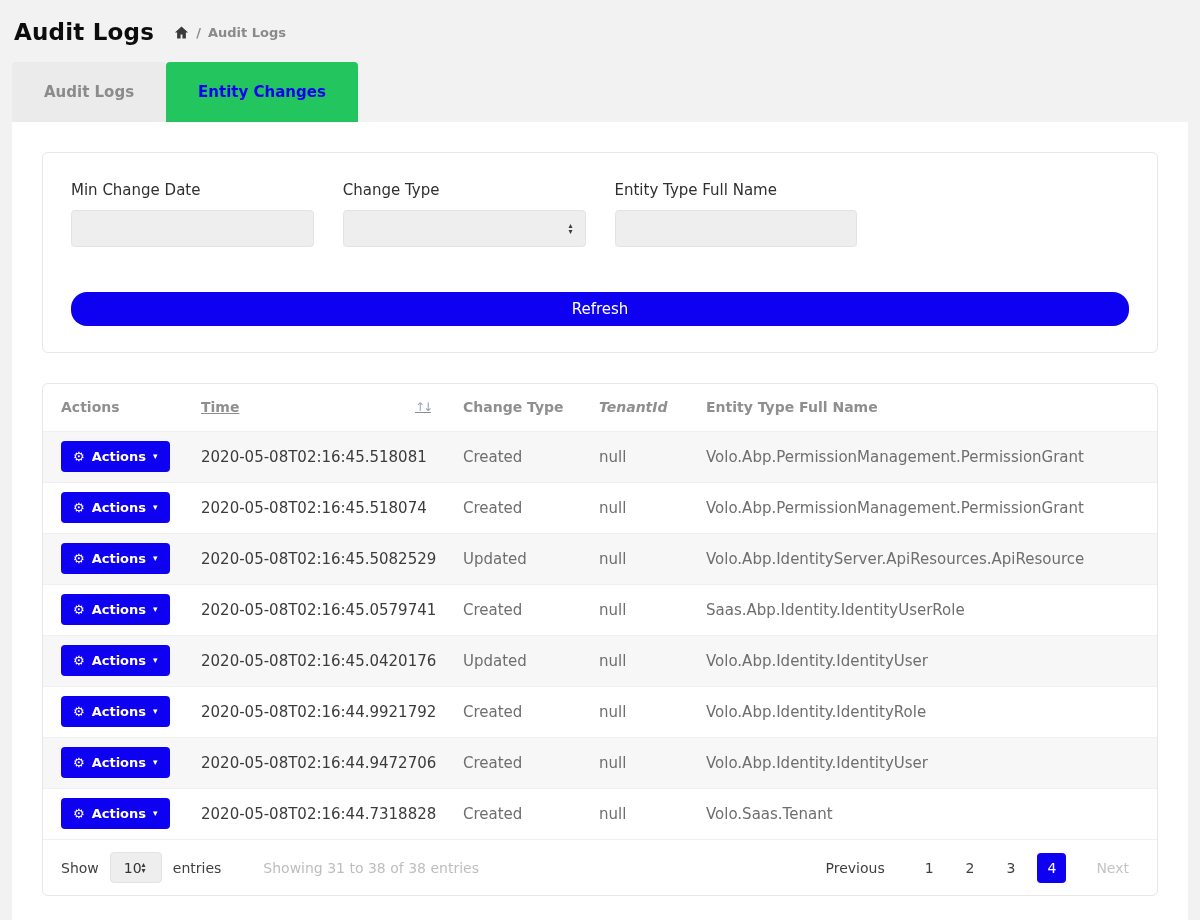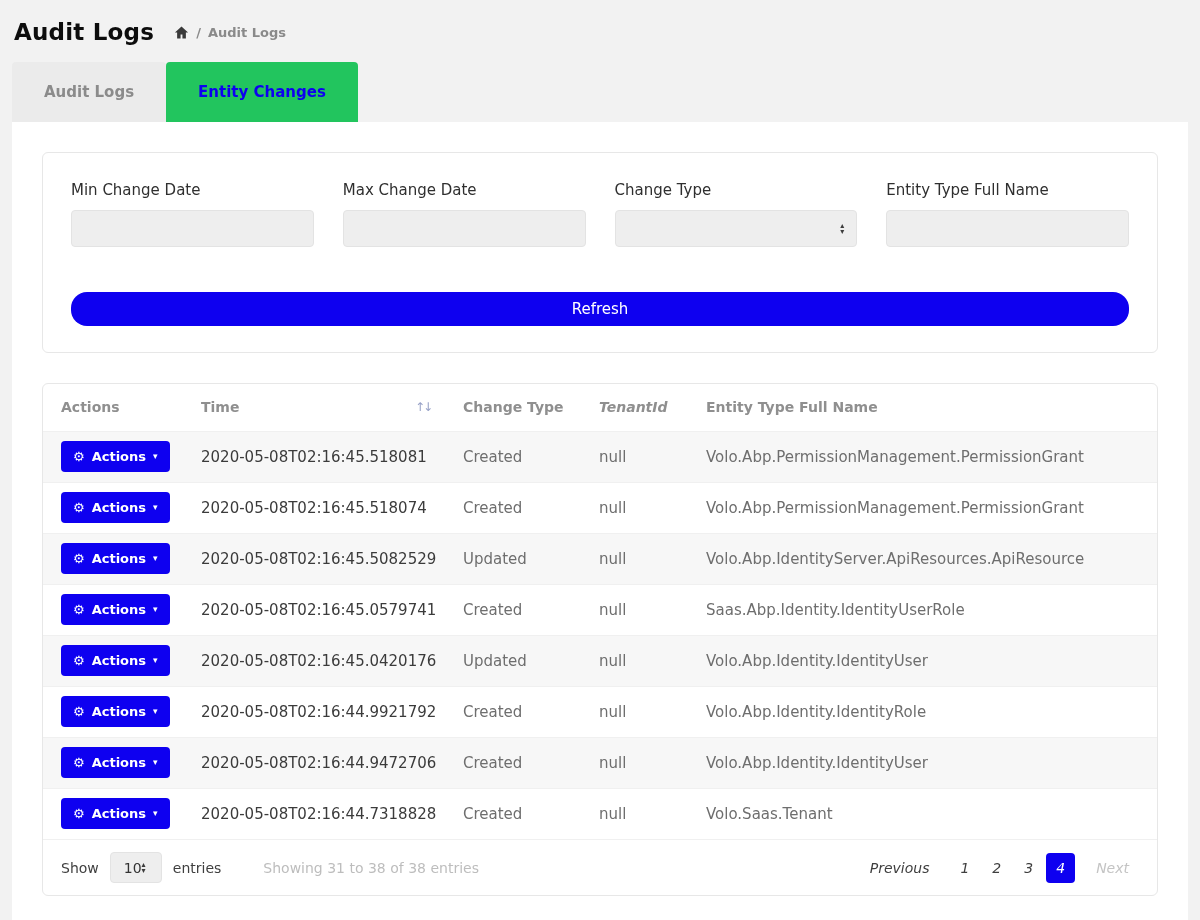--- a/index.html
+++ b/index.html
@@ -78,21 +78,21 @@
   .table-card { overflow: hidden; }
   table { width: 100%; border-collapse: collapse; table-layout: fixed; }
   th {
     text-align: left; font-size: 14px; font-weight: 700; color: #8f8f8f;
     padding: 0 10px; height: 47px; vertical-align: middle;
   }
   th.col-actions { width: 148px; padding-left: 18px; }
   th.col-time   { width: 262px; }
   th.col-change { width: 136px; }
   th.col-tenant { width: 107px; font-style: italic; }
-  .th-flex { display: flex; align-items: center; justify-content: space-between; padding-right: 12px; }
+  .th-flex { display: flex; align-items: center; justify-content: space-between; padding-right: 12px; text-decoration: underline; }
   .sort-icon {
     color: #96a0c6; font-size: 12px; font-weight: 400;
     letter-spacing: -2px; cursor: pointer;
   }
   td {
     font-size: 15px; color: #6e6e6e; padding: 0 10px; height: 51px;
     vertical-align: middle; border-top: 1px solid #f0f0f0;
     overflow: hidden; white-space: nowrap; text-overflow: ellipsis;
   }
   td.col-actions { padding-left: 18px; }
@@ -110,21 +110,21 @@
 
   
   .table-footer {
     display: flex; align-items: center;
     padding: 12px 18px; border-top: 1px solid #f0f0f0;
     font-size: 14px; color: #3f3f3f;
   }
   .page-size { display: flex; align-items: center; gap: 11px; }
   .select.small { width: 52px; height: 31px; padding: 0 24px 0 13px; }
   .showing { color: #bdbdbd; margin-left: 42px; }
-  .pagination { margin-left: auto; display: flex; align-items: flex-end; gap: 3px; font-style: italic; }
+  .pagination { margin-left: auto; display: flex; align-items: flex-end; gap: 12px; }
   .page-link { padding: 7px 10px; cursor: pointer; color: #3f3f3f; }
   .page-link.prev { margin-right: 8px; }
   .page-link.active {
     background: var(--primary, #0e00f0); color: #fff;
     border-radius: 4px; min-width: 10px; text-align: center;
   }
   .page-link.next { color: #c4c4c4; margin-left: 8px; }
 </style>
 </head>
 <body>
@@ -148,24 +148,20 @@
     <div class="tab">Audit Logs</div>
     <div class="tab active">Entity Changes</div>
   </div>
 
   <div class="panel">
 
     <div class="card filter-card">
       <div class="filter-grid">
         <div class="field">
           <label>Min Change Date</label>
-          <input class="text-input" type="text" value="" style="">
-        </div>
-        <div class="field">
-          <label>Max Change Date</label>
           <input class="text-input" type="text" value="" style="">
         </div>
         <div class="field">
           <label>Change Type</label>
           <div class="select">
             <span></span>
             <span class="updown-icon">
                 <span>▴</span>
                 <span>▾</span>
               </span>

